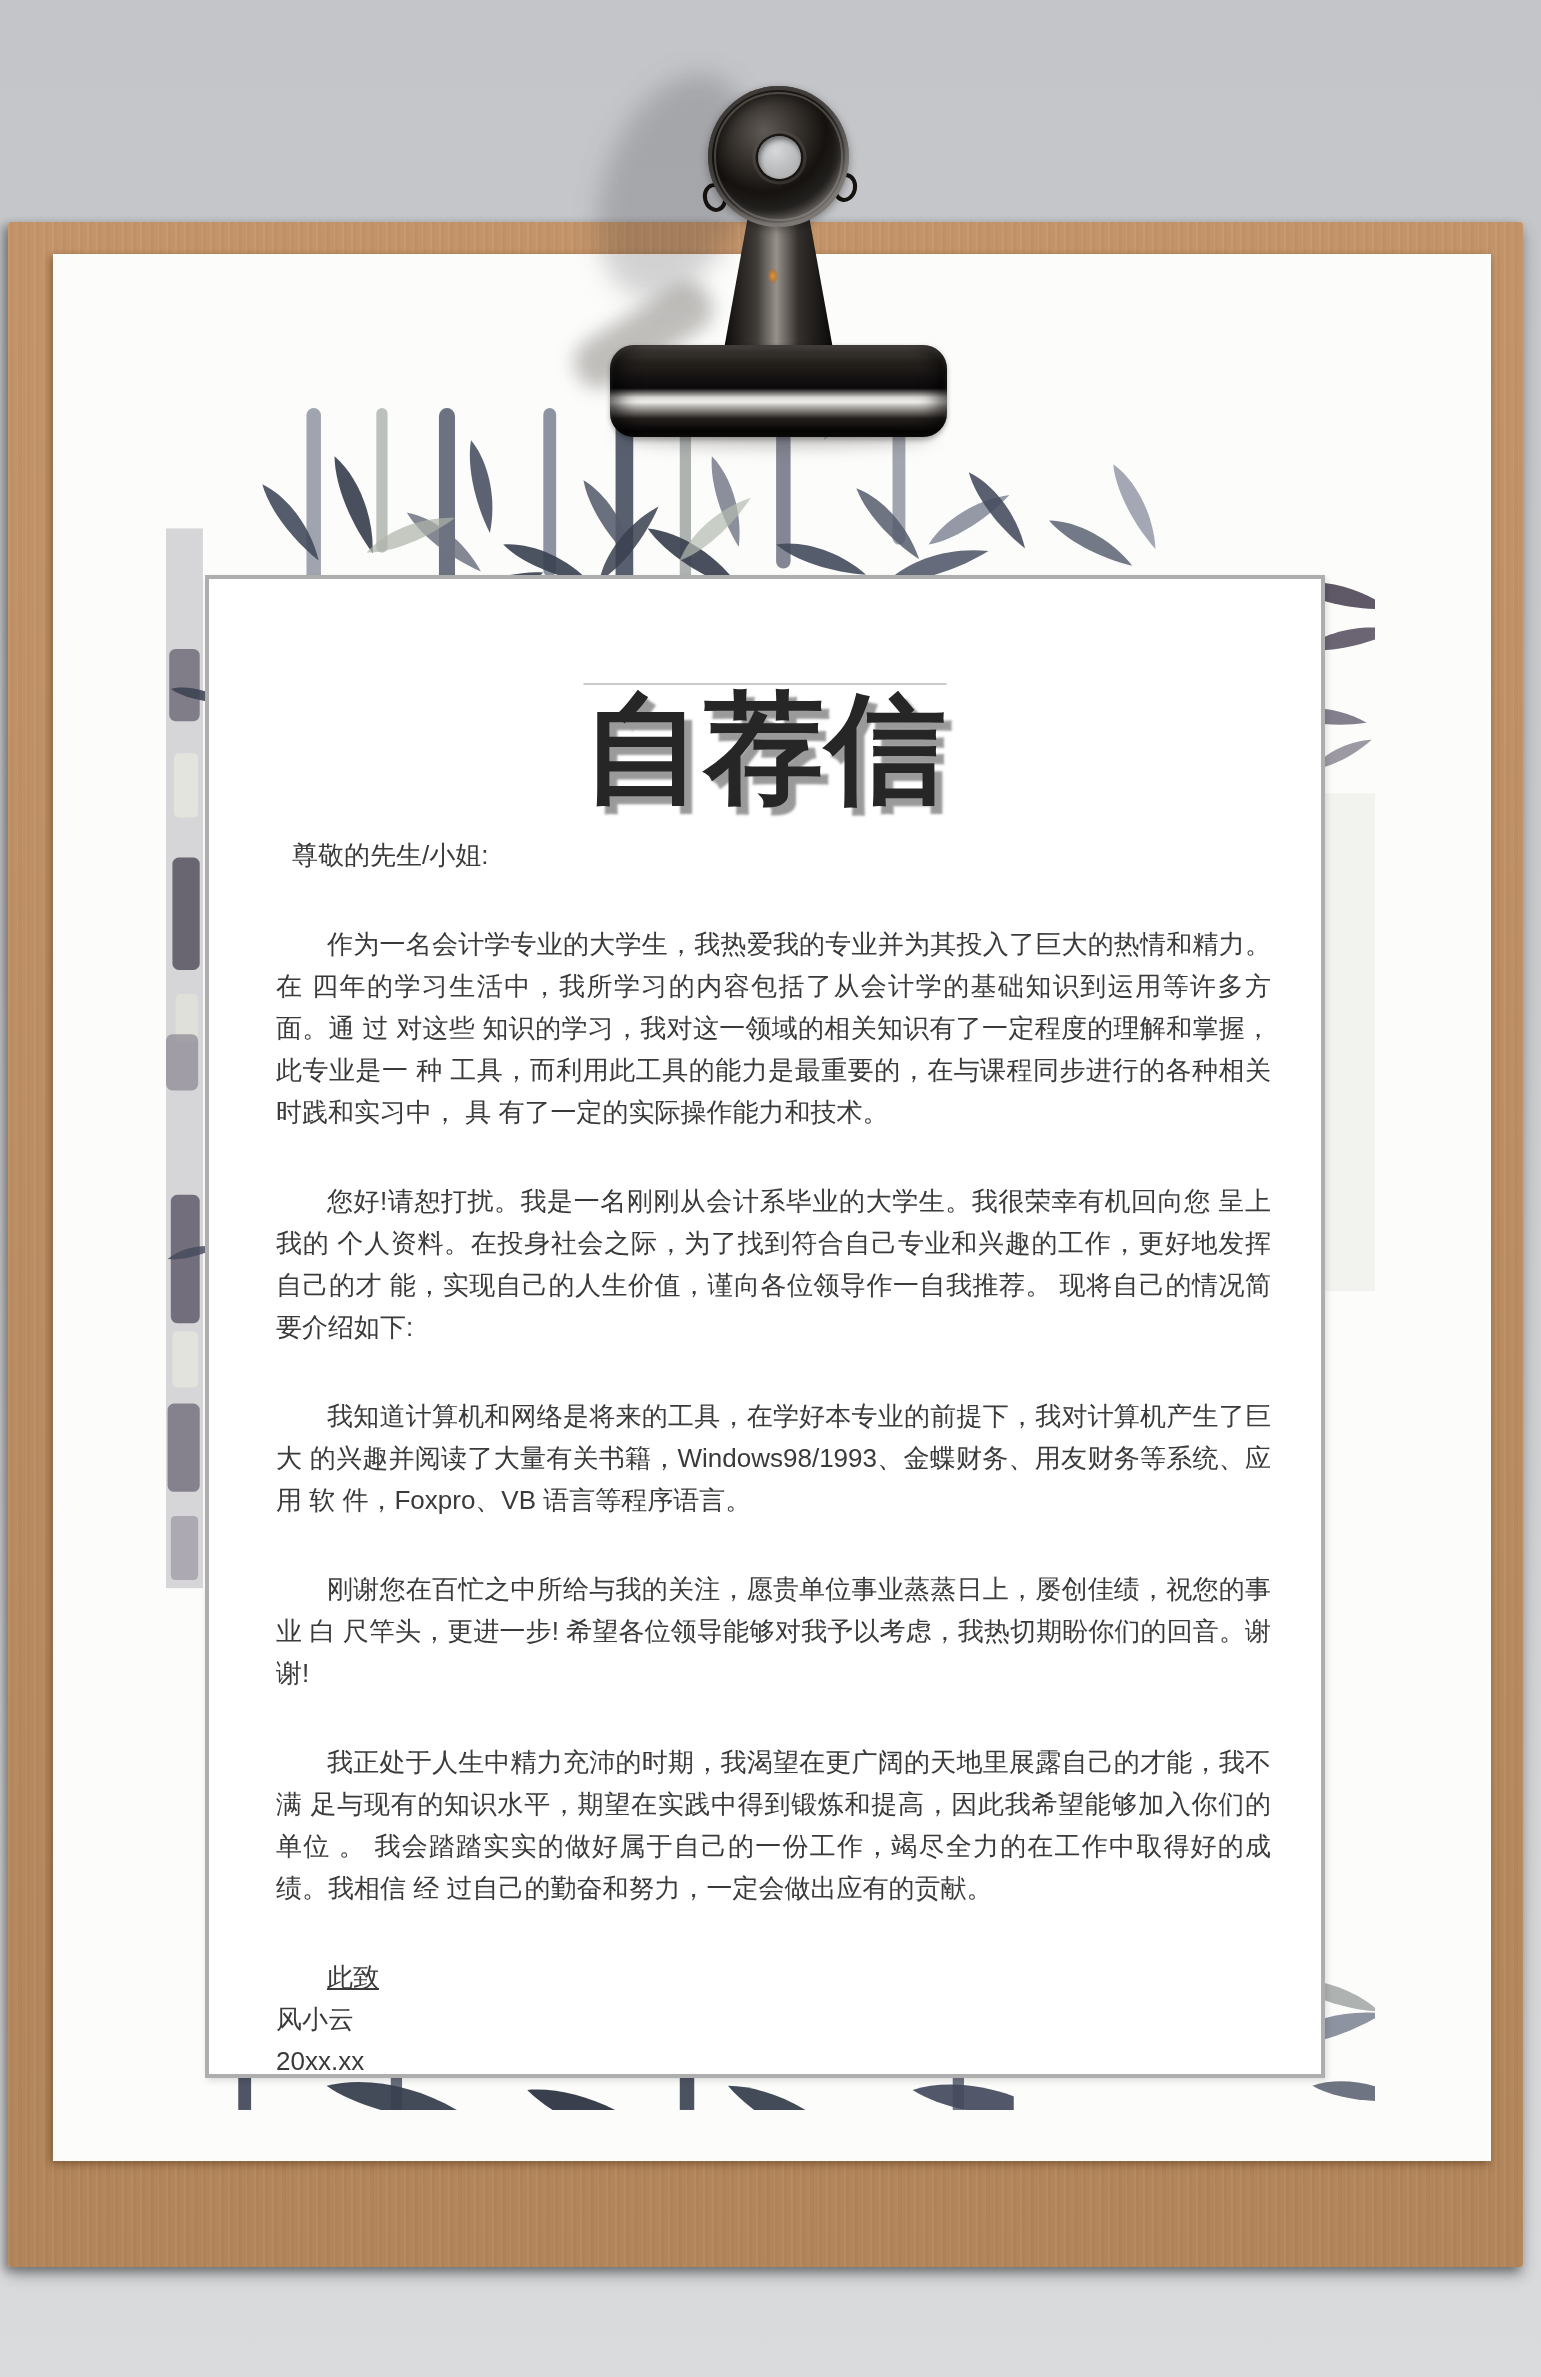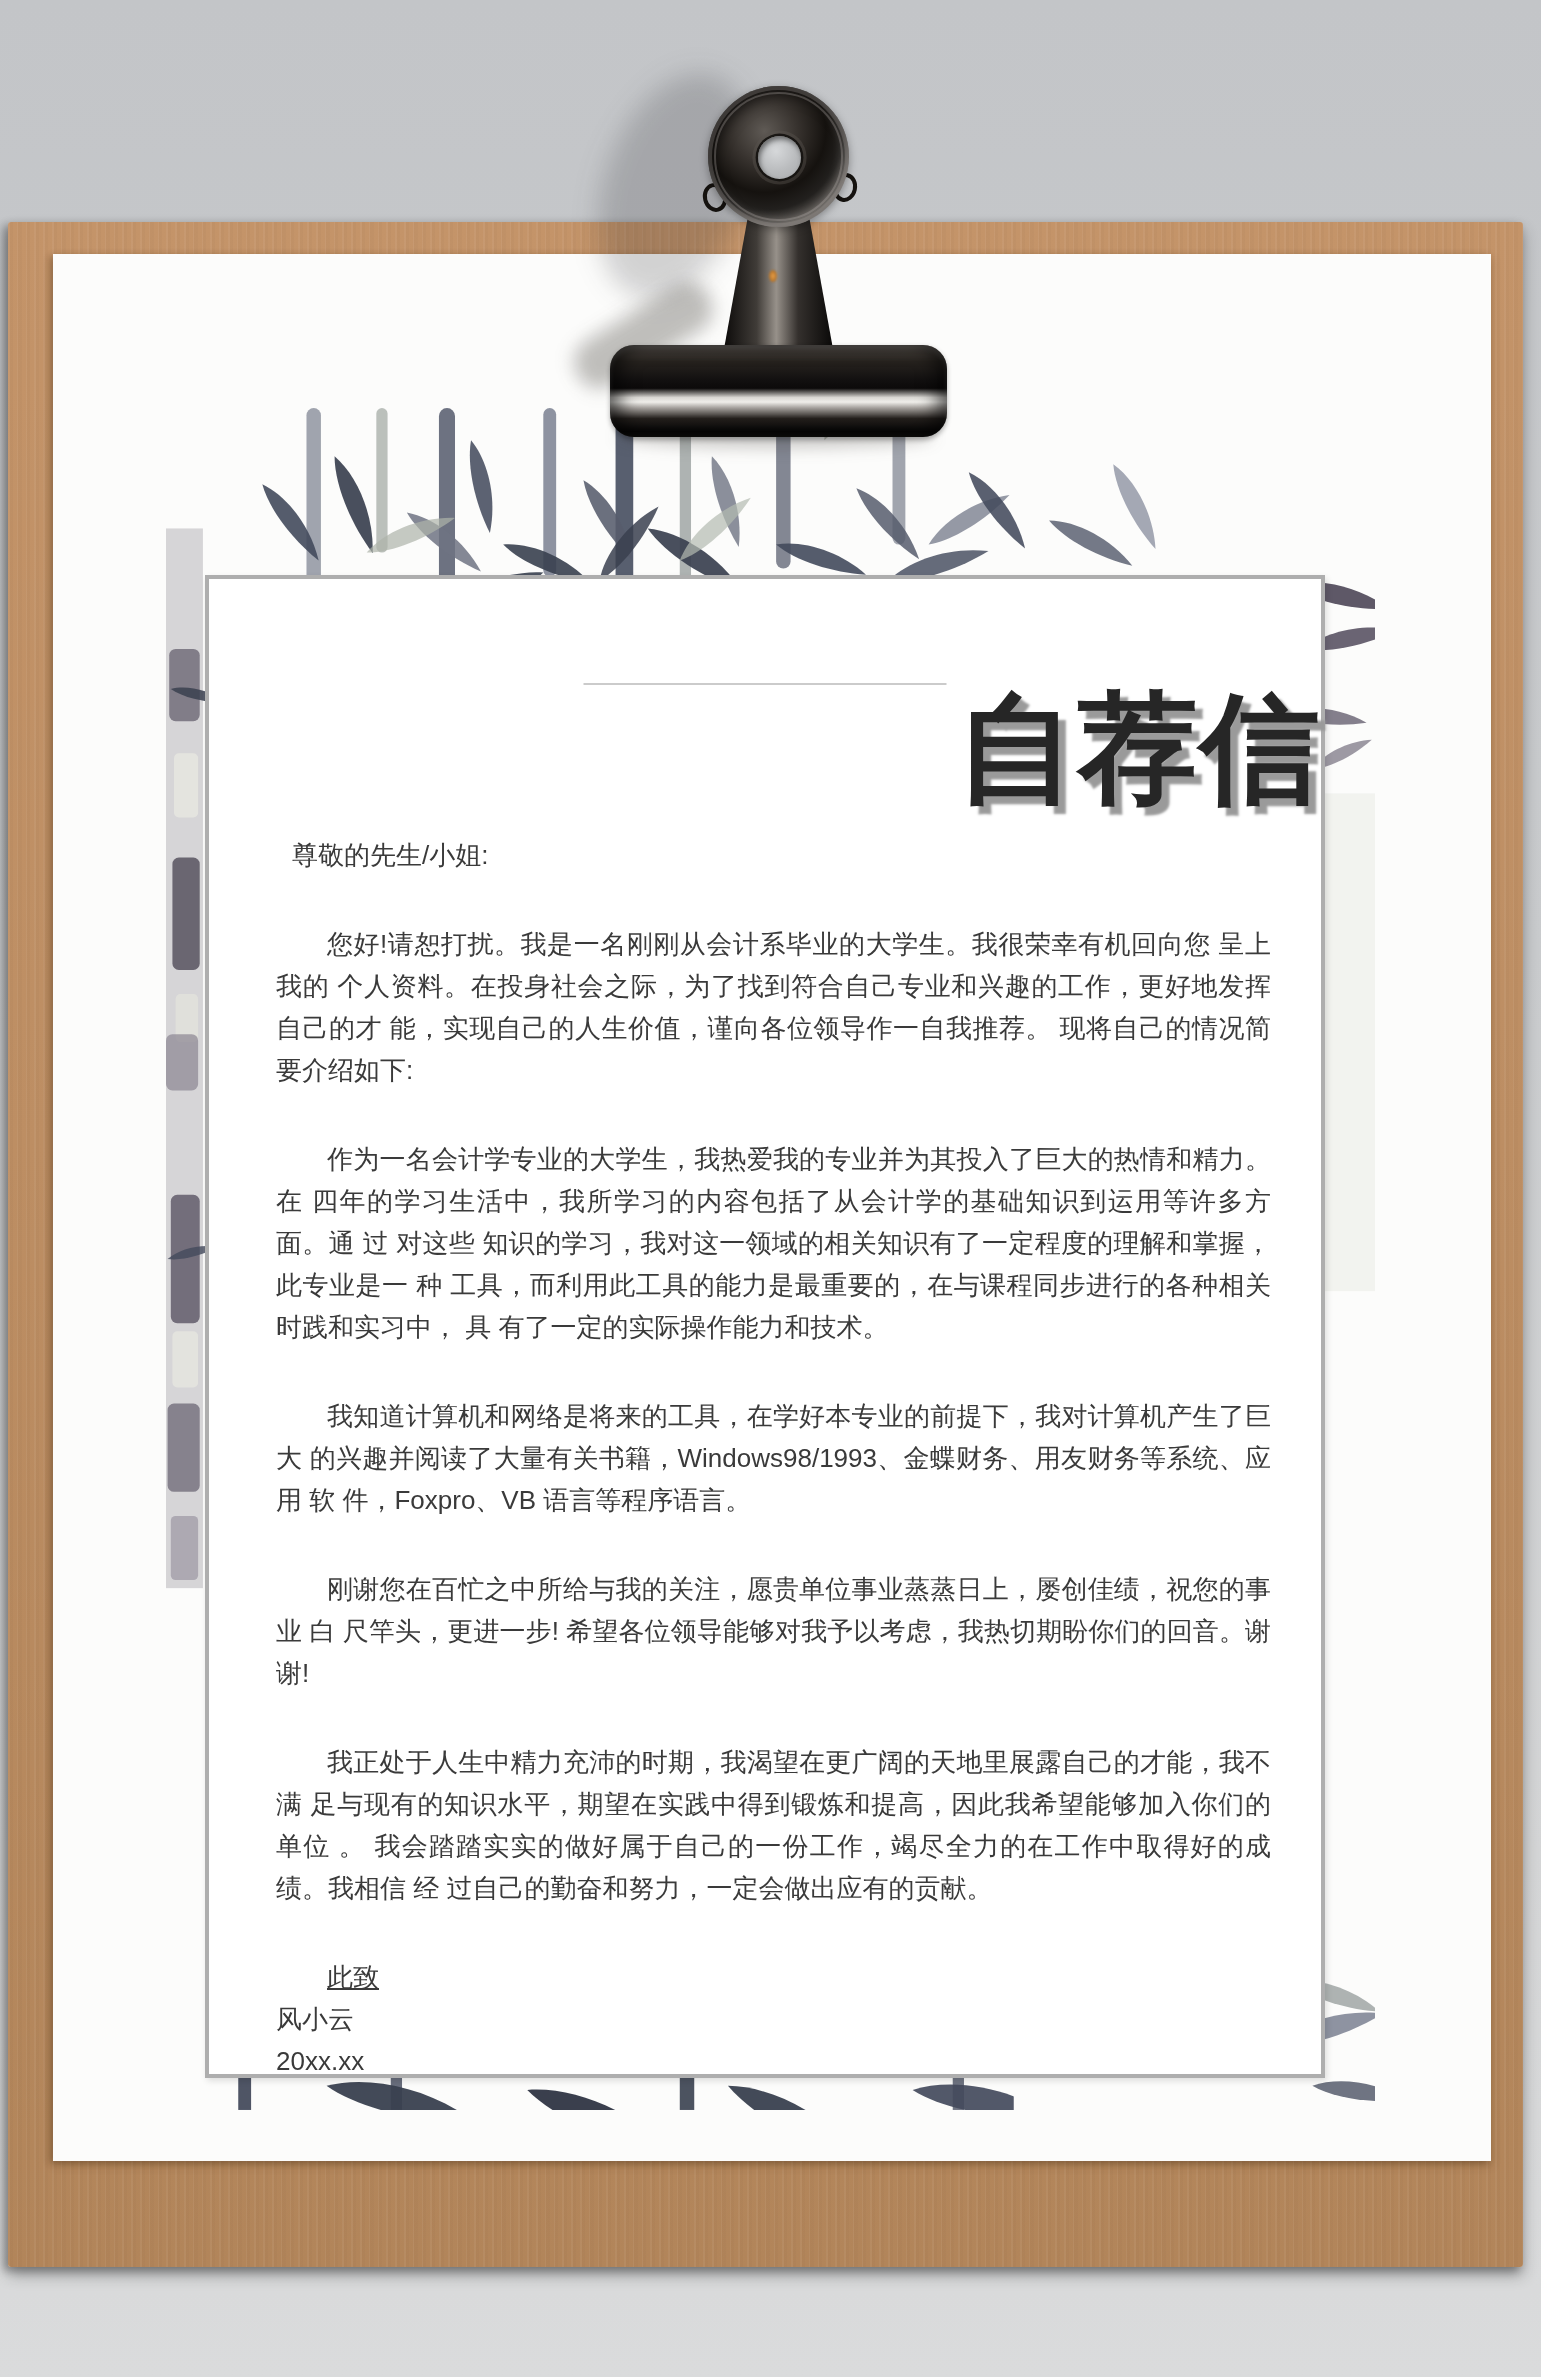--- a/index.html
+++ b/index.html
@@ -30,21 +30,21 @@
   .letter-box{
     position:absolute;left:152px;top:321px;width:1120px;height:1503px;box-sizing:border-box;
     background:#ffffff;border:4.8px solid #aeaeae;
     box-shadow:2.4px 3.2px 6.4px rgba(0,0,0,0.12);
   }
   .title-rule{
     position:absolute;top:104px;left:50%;transform:translateX(-50%);
     width:363px;height:1.6px;background:#cbcbcb;
   }
   .letter-title{
-    position:absolute;top:103px;left:0;right:0;margin:0;text-align:right;
+    position:absolute;top:103px;left:0;right:0;margin:0;text-align:center;
     font-size:120px;font-weight:bold;line-height:132px;letter-spacing:1.6px;
     color:#262626;text-shadow:8px 8px 2.4px #9a9a9a;
   }
   .letter-body{
     position:absolute;top:255px;left:67px;right:50px;
     font-size:26px;line-height:42px;color:#3a3a3a;
   }
   .salutation{margin:0 0 47px 16px;}
   .para{margin:0 0 47px 0;text-indent:51px;text-align:justify;text-justify:inter-ideograph;word-break:break-all;}
   .closing-cizhi{text-indent:51px;text-decoration:underline;}
@@ -192,22 +192,22 @@
         <use href="#leaf" transform="translate(930,2095) rotate(12) scale(1.5)" fill="#434a5c" opacity="0.92"></use>
       </g>
     </svg>
 
     <div class="letter-box">
       <div class="title-rule"></div>
       <h1 class="letter-title">自荐信</h1>
 
       <div class="letter-body">
         <p class="salutation">尊敬的先生/小姐:</p>
+        <p class="para">作为一名会计学专业的大学生，我热爱我的专业并为其投入了巨大的热情和精力。 在 四年的学习生活中，我所学习的内容包括了从会计学的基础知识到运用等许多方面。通 过 对这些 知识的学习，我对这一领域的相关知识有了一定程度的理解和掌握，此专业是一 种 工具，而利用此工具的能力是最重要的，在与课程同步进行的各种相关时践和实习中， 具 有了一定的实际操作能力和技术。</p>
         <p class="para">您好!请恕打扰。我是一名刚刚从会计系毕业的大学生。我很荣幸有机回向您 呈上我的 个人资料。在投身社会之际，为了找到符合自己专业和兴趣的工作，更好地发挥 自己的才 能，实现自己的人生价值，谨向各位领导作一自我推荐。 现将自己的情况简要介绍如下:</p>
-        <p class="para">作为一名会计学专业的大学生，我热爱我的专业并为其投入了巨大的热情和精力。 在 四年的学习生活中，我所学习的内容包括了从会计学的基础知识到运用等许多方面。通 过 对这些 知识的学习，我对这一领域的相关知识有了一定程度的理解和掌握，此专业是一 种 工具，而利用此工具的能力是最重要的，在与课程同步进行的各种相关时践和实习中， 具 有了一定的实际操作能力和技术。</p>
         <p class="para">我知道计算机和网络是将来的工具，在学好本专业的前提下，我对计算机产生了巨 大 的兴趣并阅读了大量有关书籍，Windows98/1993、金蝶财务、用友财务等系统、应用 软 件，Foxpro、VB 语言等程序语言。</p>
         <p class="para">刚谢您在百忙之中所给与我的关注，愿贵单位事业蒸蒸日上，屡创佳绩，祝您的事业 白 尺竿头，更进一步! 希望各位领导能够对我予以考虑，我热切期盼你们的回音。谢谢!</p>
         <p class="para">我正处于人生中精力充沛的时期，我渴望在更广阔的天地里展露自己的才能，我不 满 足与现有的知识水平，期望在实践中得到锻炼和提高，因此我希望能够加入你们的单位 。 我会踏踏实实的做好属于自己的一份工作，竭尽全力的在工作中取得好的成绩。我相信 经 过自己的勤奋和努力，一定会做出应有的贡献。</p>
         <div class="closing-cizhi">此致</div>
         <div class="signature-name">风小云</div>
         <div class="signature-date">20xx.xx</div>
       </div>
     </div>
   </div>
 

